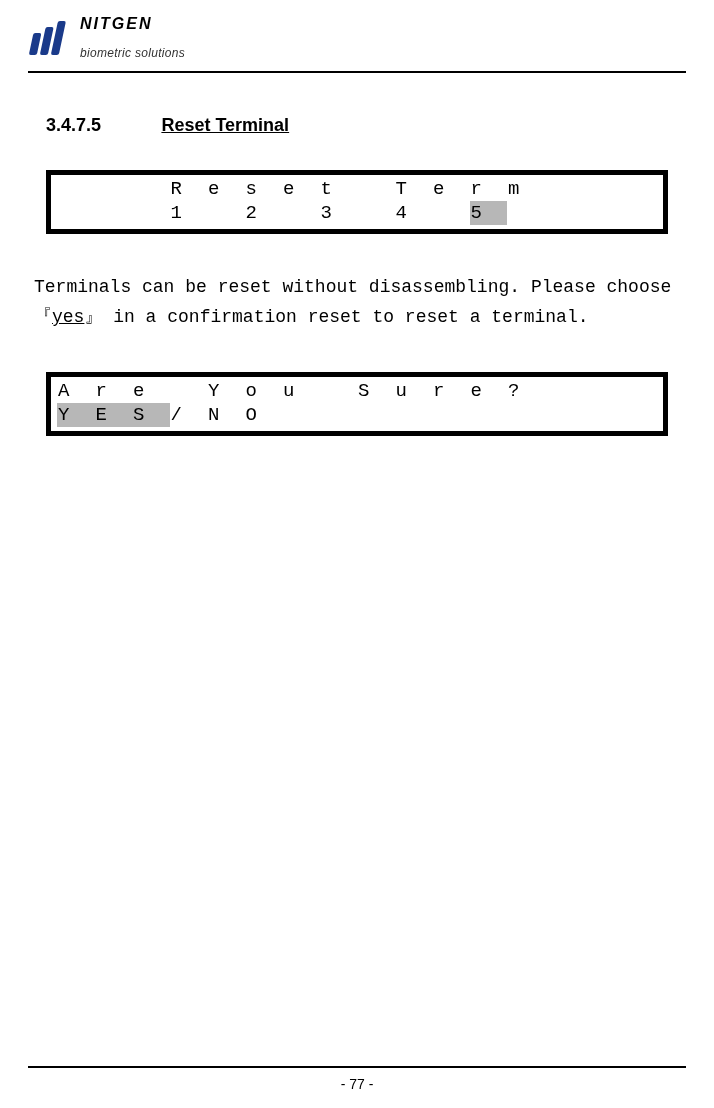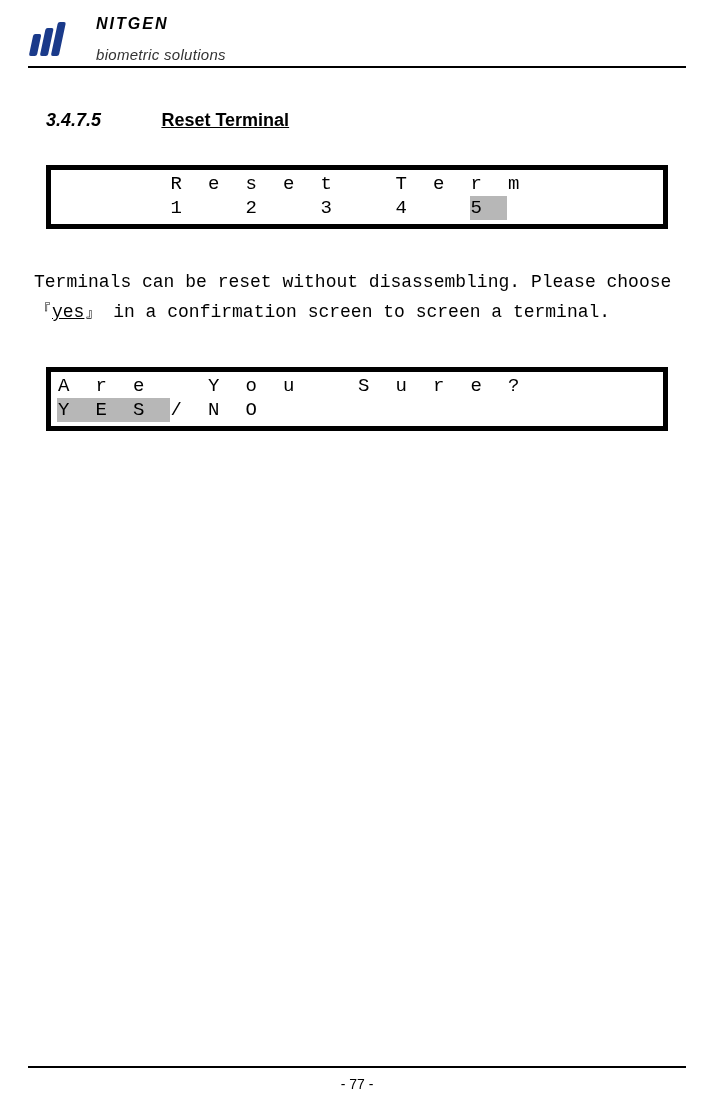--- a/index.html
+++ b/index.html
@@ -7,39 +7,39 @@
       width: 714px;
       height: 1108px;
       background: #fff;
       font-family: Arial, sans-serif;
       position: relative;
       padding: 16px 28px 0 28px;
     }
     .header {
       display: flex;
       align-items: center;
-      gap: 24px;
-      padding-bottom: 4px;
+      gap: 8px;
+      padding-bottom: 12px;
       border-bottom: 2px solid #000;
       margin-bottom: 42px;
     }
     .logo-mark {
       width: 44px;
       height: 34px;
       flex-shrink: 0;
     }
     .logo-text { display: flex; flex-direction: column; line-height: 1; }
     .logo-main { font-size: 16px; font-weight: 900; letter-spacing: 2px; font-style: italic; color: #000; }
-    .logo-sub  { font-size: 15px; font-style: italic; color: #333; margin-top: 15px; letter-spacing: 0.3px; }
+    .logo-sub  { font-size: 12px; font-style: italic; color: #333; margin-top: 15px; letter-spacing: 0.3px; }
 
     .section-heading {
       padding-left: 18px;
       margin-bottom: 34px;
     }
-    .section-number { font-size: 18px; font-weight: 700; font-style: italic; }
+    .section-number { font-size: 18px; font-weight: 700; }
     .section-title  { font-size: 18px; font-weight: 700; text-decoration: underline; margin-left: 47px; }
 
     .lcd-panel {
       margin: 0 18px 38px 18px;
       border: 5px solid #000;
       padding: 2px 6px 4px 6px;
     }
     .lcd-row {
       display: grid;
       grid-template-columns: repeat(16, 1fr);
@@ -129,21 +129,21 @@
       <span class="cell hl">5</span>
       <span class="cell"> </span>
       <span class="cell"> </span>
       <span class="cell"> </span>
       <span class="cell"> </span>
     </div>
 </div>
 
 <p class="body-text">
   <span>Terminals can be reset without disassembling. Please choose『</span><span class="underline">yes</span><span>』</span>
-  <span>in a confirmation screen to screen a terminal.</span>
+  <span>in a confirmation reset to reset a terminal.</span>
 </p>
 
 <div class="lcd-panel">
   <div class="lcd-row">
       <span class="cell">A</span>
       <span class="cell">r</span>
       <span class="cell">e</span>
       <span class="cell"> </span>
       <span class="cell">Y</span>
       <span class="cell">o</span>

